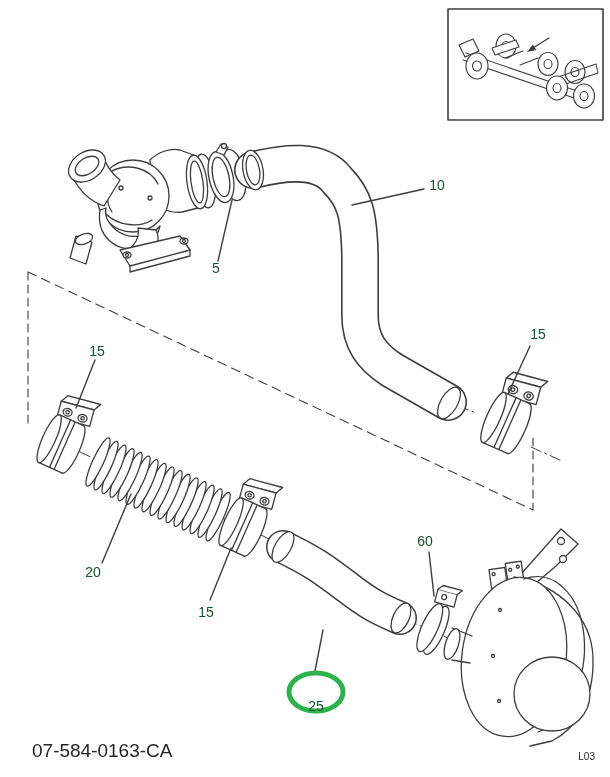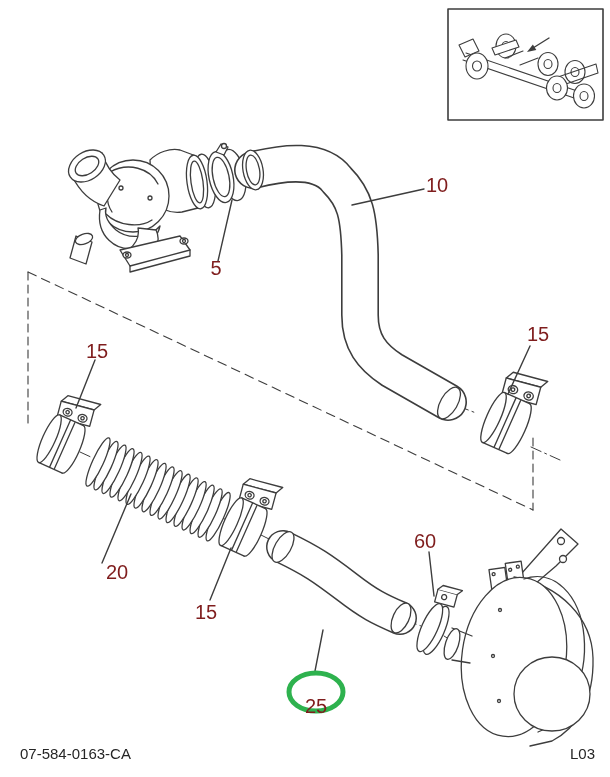--- a/index.html
+++ b/index.html
@@ -3,27 +3,27 @@
 <meta charset="utf-8">
 <style>
   html,body{margin:0;padding:0;background:#fff;}
   .page{
     position:relative;width:610px;height:777px;background:#ffffff;
     font-family:"Liberation Sans", sans-serif;overflow:hidden;
   }
   .diagram-svg{position:absolute;left:0;top:0;}
   .callout{
     position:absolute;transform:translate(-50%,-50%);
-    font-size:20px;color:#7f1d1d;white-space:nowrap;
+    font-size:14px;color:#14532d;white-space:nowrap;
   }
   .footer-left{
-    position:absolute;left:20px;bottom:15px;font-size:15px;color:#262626;
+    position:absolute;left:32px;bottom:15px;font-size:19px;color:#262626;
   }
   .footer-right{
-    position:absolute;right:15px;bottom:15px;font-size:15px;color:#262626;
+    position:absolute;right:15px;bottom:15px;font-size:10px;color:#262626;
   }
 </style>
 </head>
 <body>
 
 <div class="page">
 
 <svg class="diagram-svg" width="610" height="777" viewBox="0 0 610 777" fill="none" stroke="#3d3d3d" stroke-width="1.3" stroke-linecap="round" stroke-linejoin="round">
 
   <defs>
@@ -229,21 +229,21 @@
     <line x1="323" y1="630" x2="315" y2="671"></line>
   </g>
 
   <ellipse cx="316" cy="692" rx="27" ry="19" stroke="#2eb24e" stroke-width="5"></ellipse>
 </svg>
 
 <div class="callout" style="left:216px;top:268px">5</div>
 <div class="callout" style="left:437px;top:185px">10</div>
 <div class="callout" style="left:97px;top:351px">15</div>
 <div class="callout" style="left:538px;top:334px">15</div>
-<div class="callout" style="left:117px;top:572px">20</div>
+<div class="callout" style="left:93px;top:572px">20</div>
 <div class="callout" style="left:206px;top:612px">15</div>
 <div class="callout" style="left:316px;top:706px">25</div>
 <div class="callout" style="left:425px;top:541px">60</div>
 
 <div class="footer-left">07-584-0163-CA</div>
 <div class="footer-right">L03</div>
 
 </div>
 
 </body></html>

